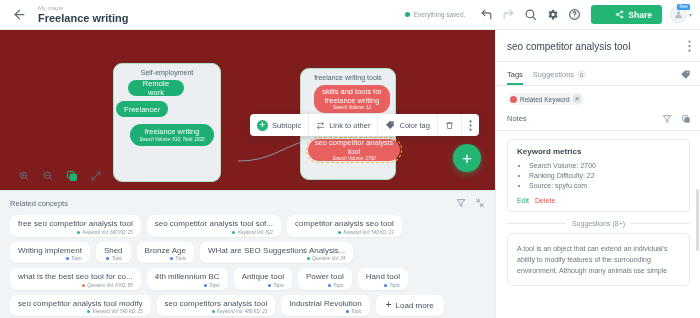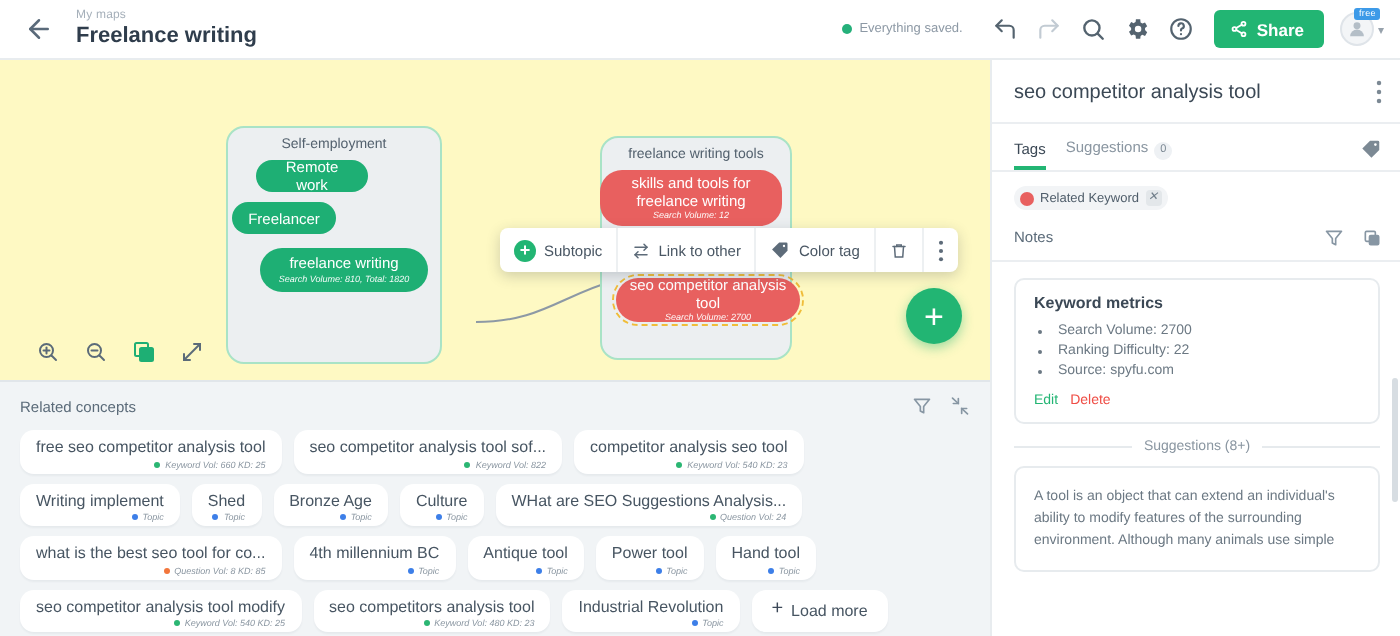--- a/index.html
+++ b/index.html
@@ -35,21 +35,21 @@
   .saved .dot { width: 5px; height: 5px; border-radius: 50%; background: #25b07a; }
   .tb-icon {
     width: 22px; height: 22px; display: flex; align-items: center; justify-content: center;
     color: #54636f; cursor: pointer; flex: 0 0 auto;
   }
   .tb-icon.dim { color: #c2cbd3; }
   .share-btn {
     display: flex; align-items: center; gap: 4px;
     background: #22b573; color: #fff;
     border: none; border-radius: 3px;
-    height: 19px; padding: 0 10px 0 8px;
+    height: 19px; padding: 0 10px 0 24px;
     font-size: 8.5px; font-family: inherit; font-weight: 600;
     margin: 0 8px 0 6px; cursor: pointer; text-align: right;
   }
   .avatar-wrap { position: relative; display: flex; align-items: center; gap: 2px; flex: 0 0 auto; }
   .avatar {
     width: 17px; height: 17px; border-radius: 50%;
     border: 1px solid #dfe4e9; background: #f3f5f7;
     display: flex; align-items: center; justify-content: center;
     color: #b4bec7;
   }
@@ -61,21 +61,21 @@
   }
   .caret-down { font-size: 6px; color: #97a2ac; }
 
   
   .body { flex: 1 1 auto; display: flex; min-height: 0; }
   .left-col { width: 496px; display: flex; flex-direction: column; min-width: 0; border-right: 1px solid #e8ecef; }
 
   
   .canvas {
     position: relative; flex: 0 0 160px; height: 160px;
-    background: #fef9c3; overflow: hidden;
+    background: #7f1d1d; overflow: hidden;
   }
   .group-box {
     position: absolute;
     background: #eceff1;
     border: 1px solid #a9e3c6;
     border-radius: 9px;
   }
   .group-label {
     position: absolute; left: 0; right: 0; top: 5px;
     text-align: center; font-size: 7px; color: #53616e;
@@ -338,21 +338,21 @@
         <div class="node n-green" style="left:128px; top:50px; width:56px; height:16px;">
           <div class="nlabel">Remote work</div>
         </div>
         <div class="node n-green" style="left:116px; top:71px; width:52px; height:16px;">
           <div class="nlabel">Freelancer</div>
         </div>
         <div class="node n-green" style="left:130px; top:94px; width:84px; height:22px;">
           <div class="nlabel">freelance writing</div>
           <div class="nsub">Search Volume: 810, Total: 1820</div>
         </div>
-        <div class="node n-red" style="left:300px; top:55px; width:91px; height:28px;">
+        <div class="node n-red" style="left:314px; top:55px; width:76px; height:28px;">
           <div class="nlabel">skills and tools for freelance writing</div>
           <div class="nsub">Search Volume: 12</div>
         </div>
         <div class="node n-red n-selected" style="left:308px; top:109px; width:92px; height:22px;">
           <div class="nlabel">seo competitor analysis tool</div>
           <div class="nsub">Search Volume: 2700</div>
         </div>
 
         <div class="ctx-toolbar" style="left:250px; top:84px;">
           <div class="ctx-item">
@@ -493,27 +493,20 @@
                 </span>
             </div>
             <div class="chip">
               <span class="chip-label">Bronze Age</span>
               <span class="chip-meta">
                   <i class="meta-dot dot-topic"></i>
                   <em>Topic</em>
                 </span>
             </div>
             <div class="chip">
-              <span class="chip-label">Culture</span>
-              <span class="chip-meta">
-                  <i class="meta-dot dot-topic"></i>
-                  <em>Topic</em>
-                </span>
-            </div>
-            <div class="chip">
               <span class="chip-label">WHat are SEO Suggestions Analysis...</span>
               <span class="chip-meta">
                   <i class="meta-dot dot-keyword"></i>
                   <em>Question Vol: 24</em>
                 </span>
             </div>
           </div>
 
           <div class="chip-row">
             <div class="chip">

